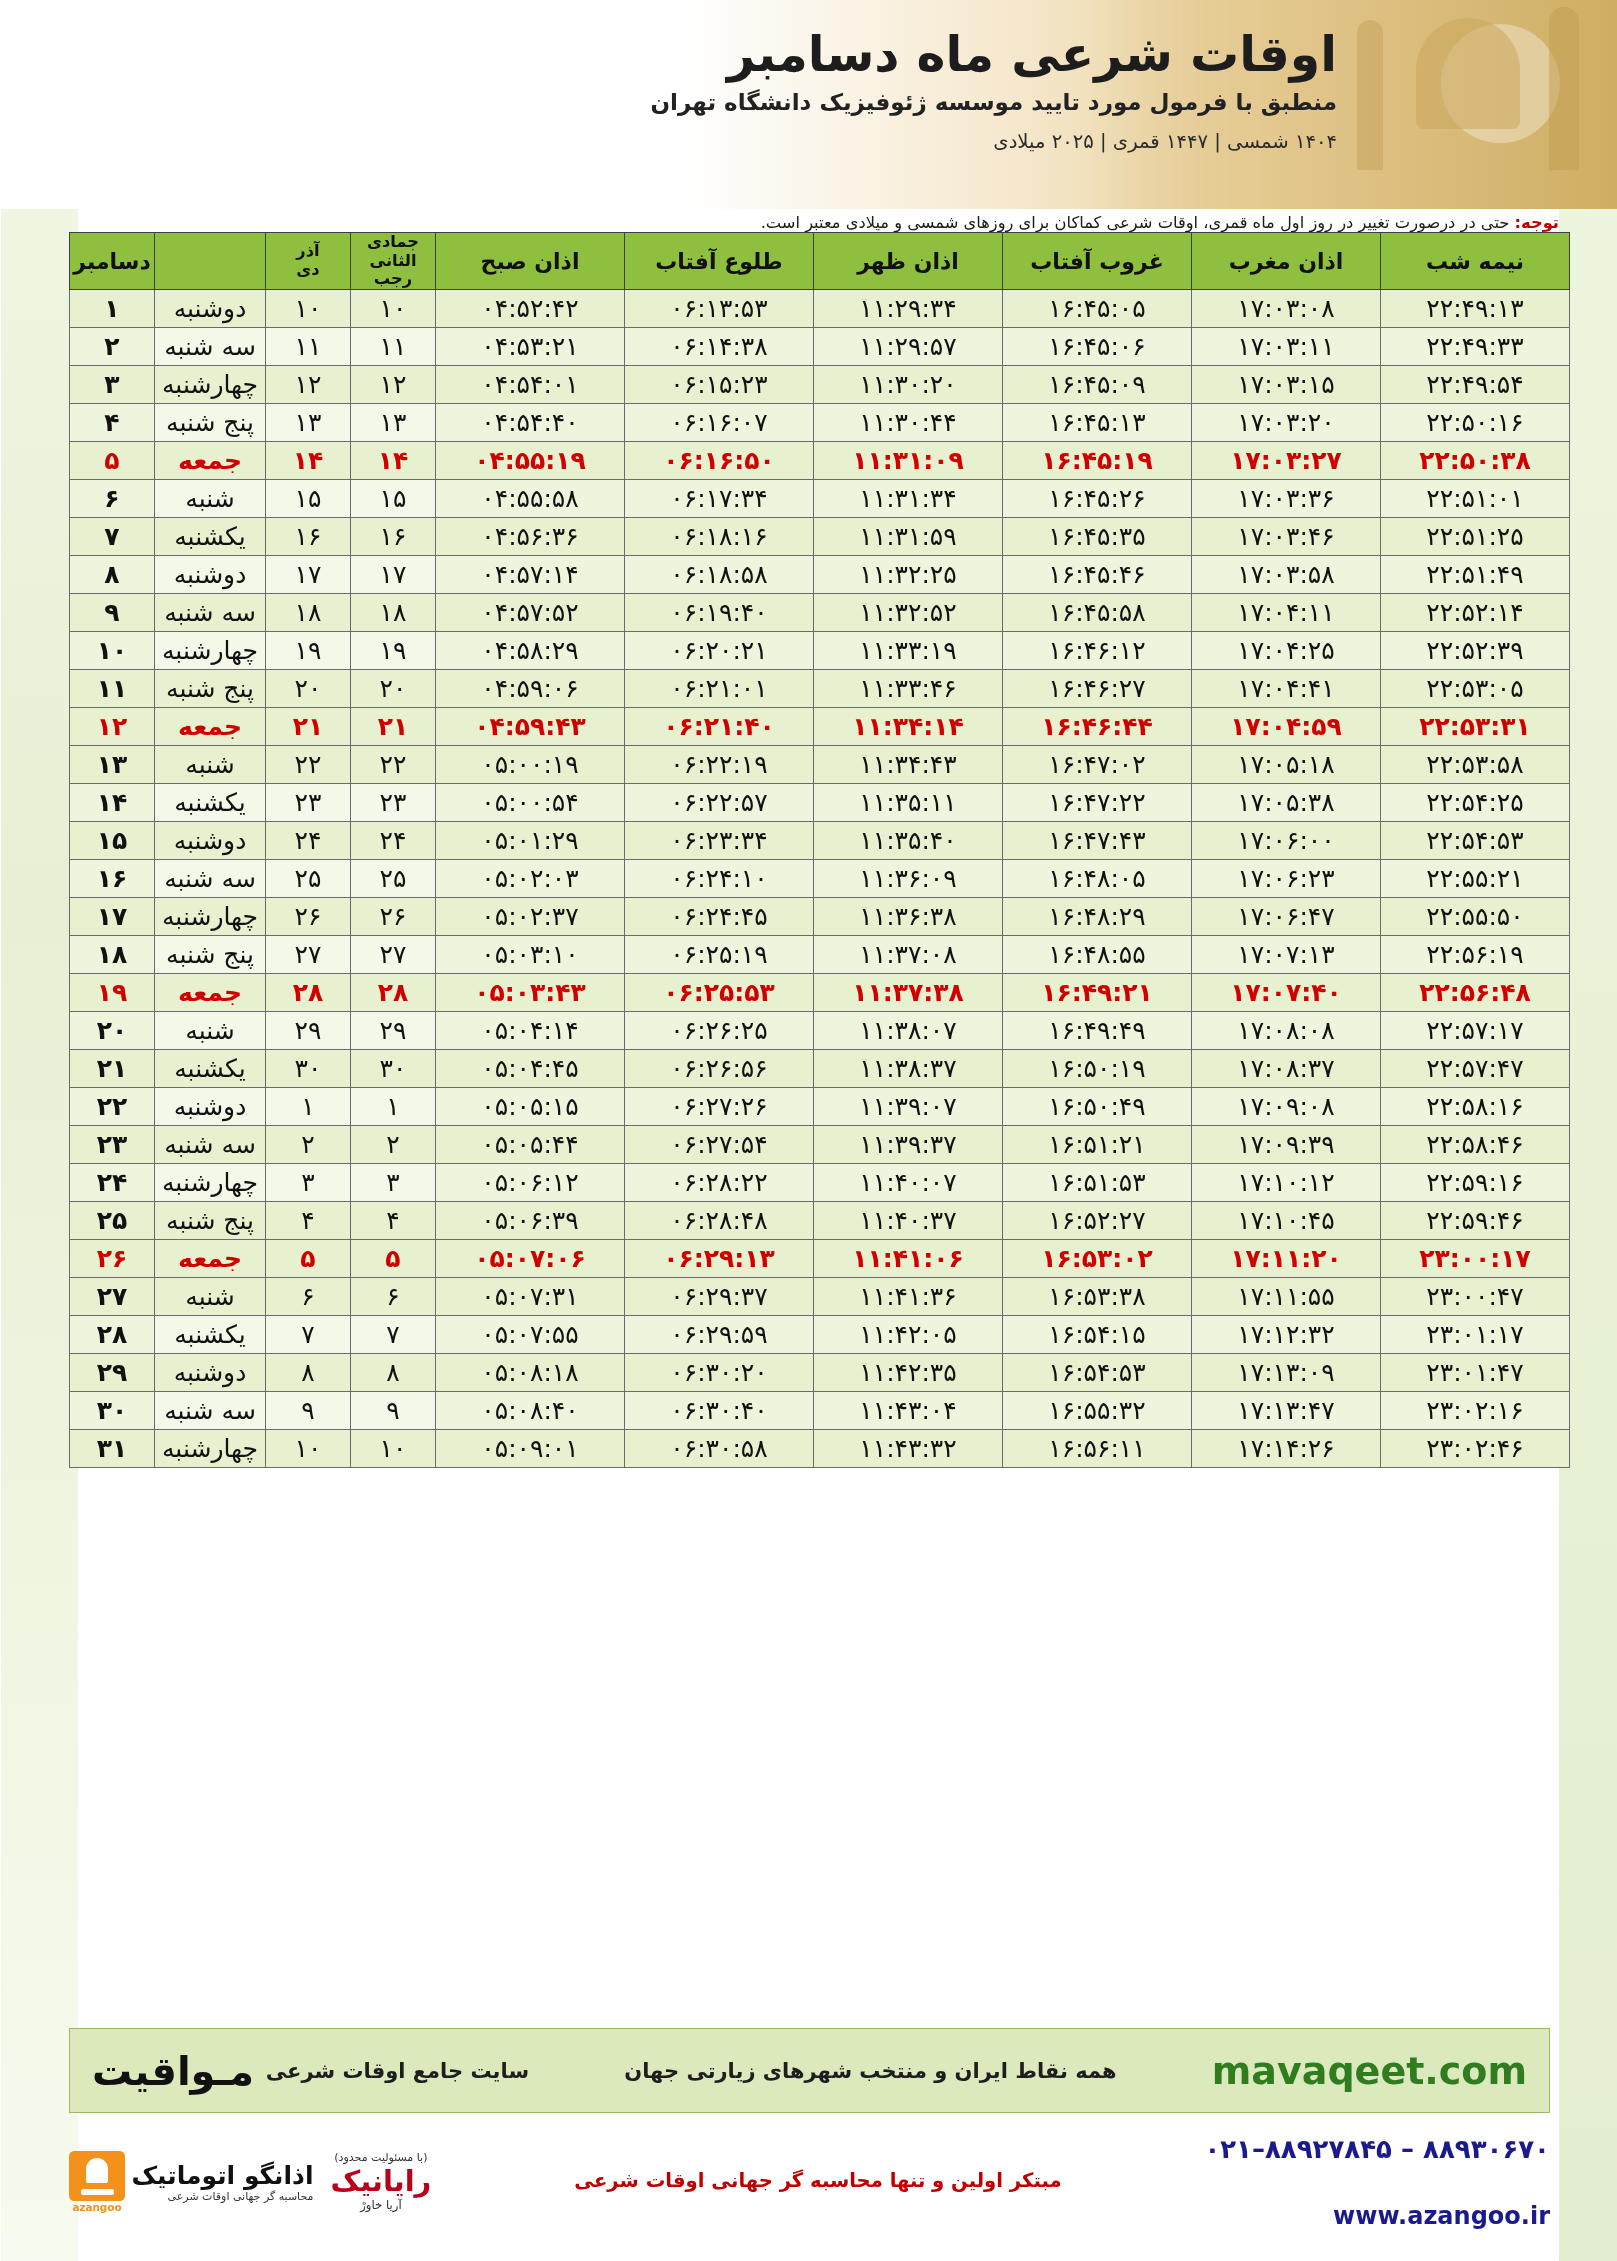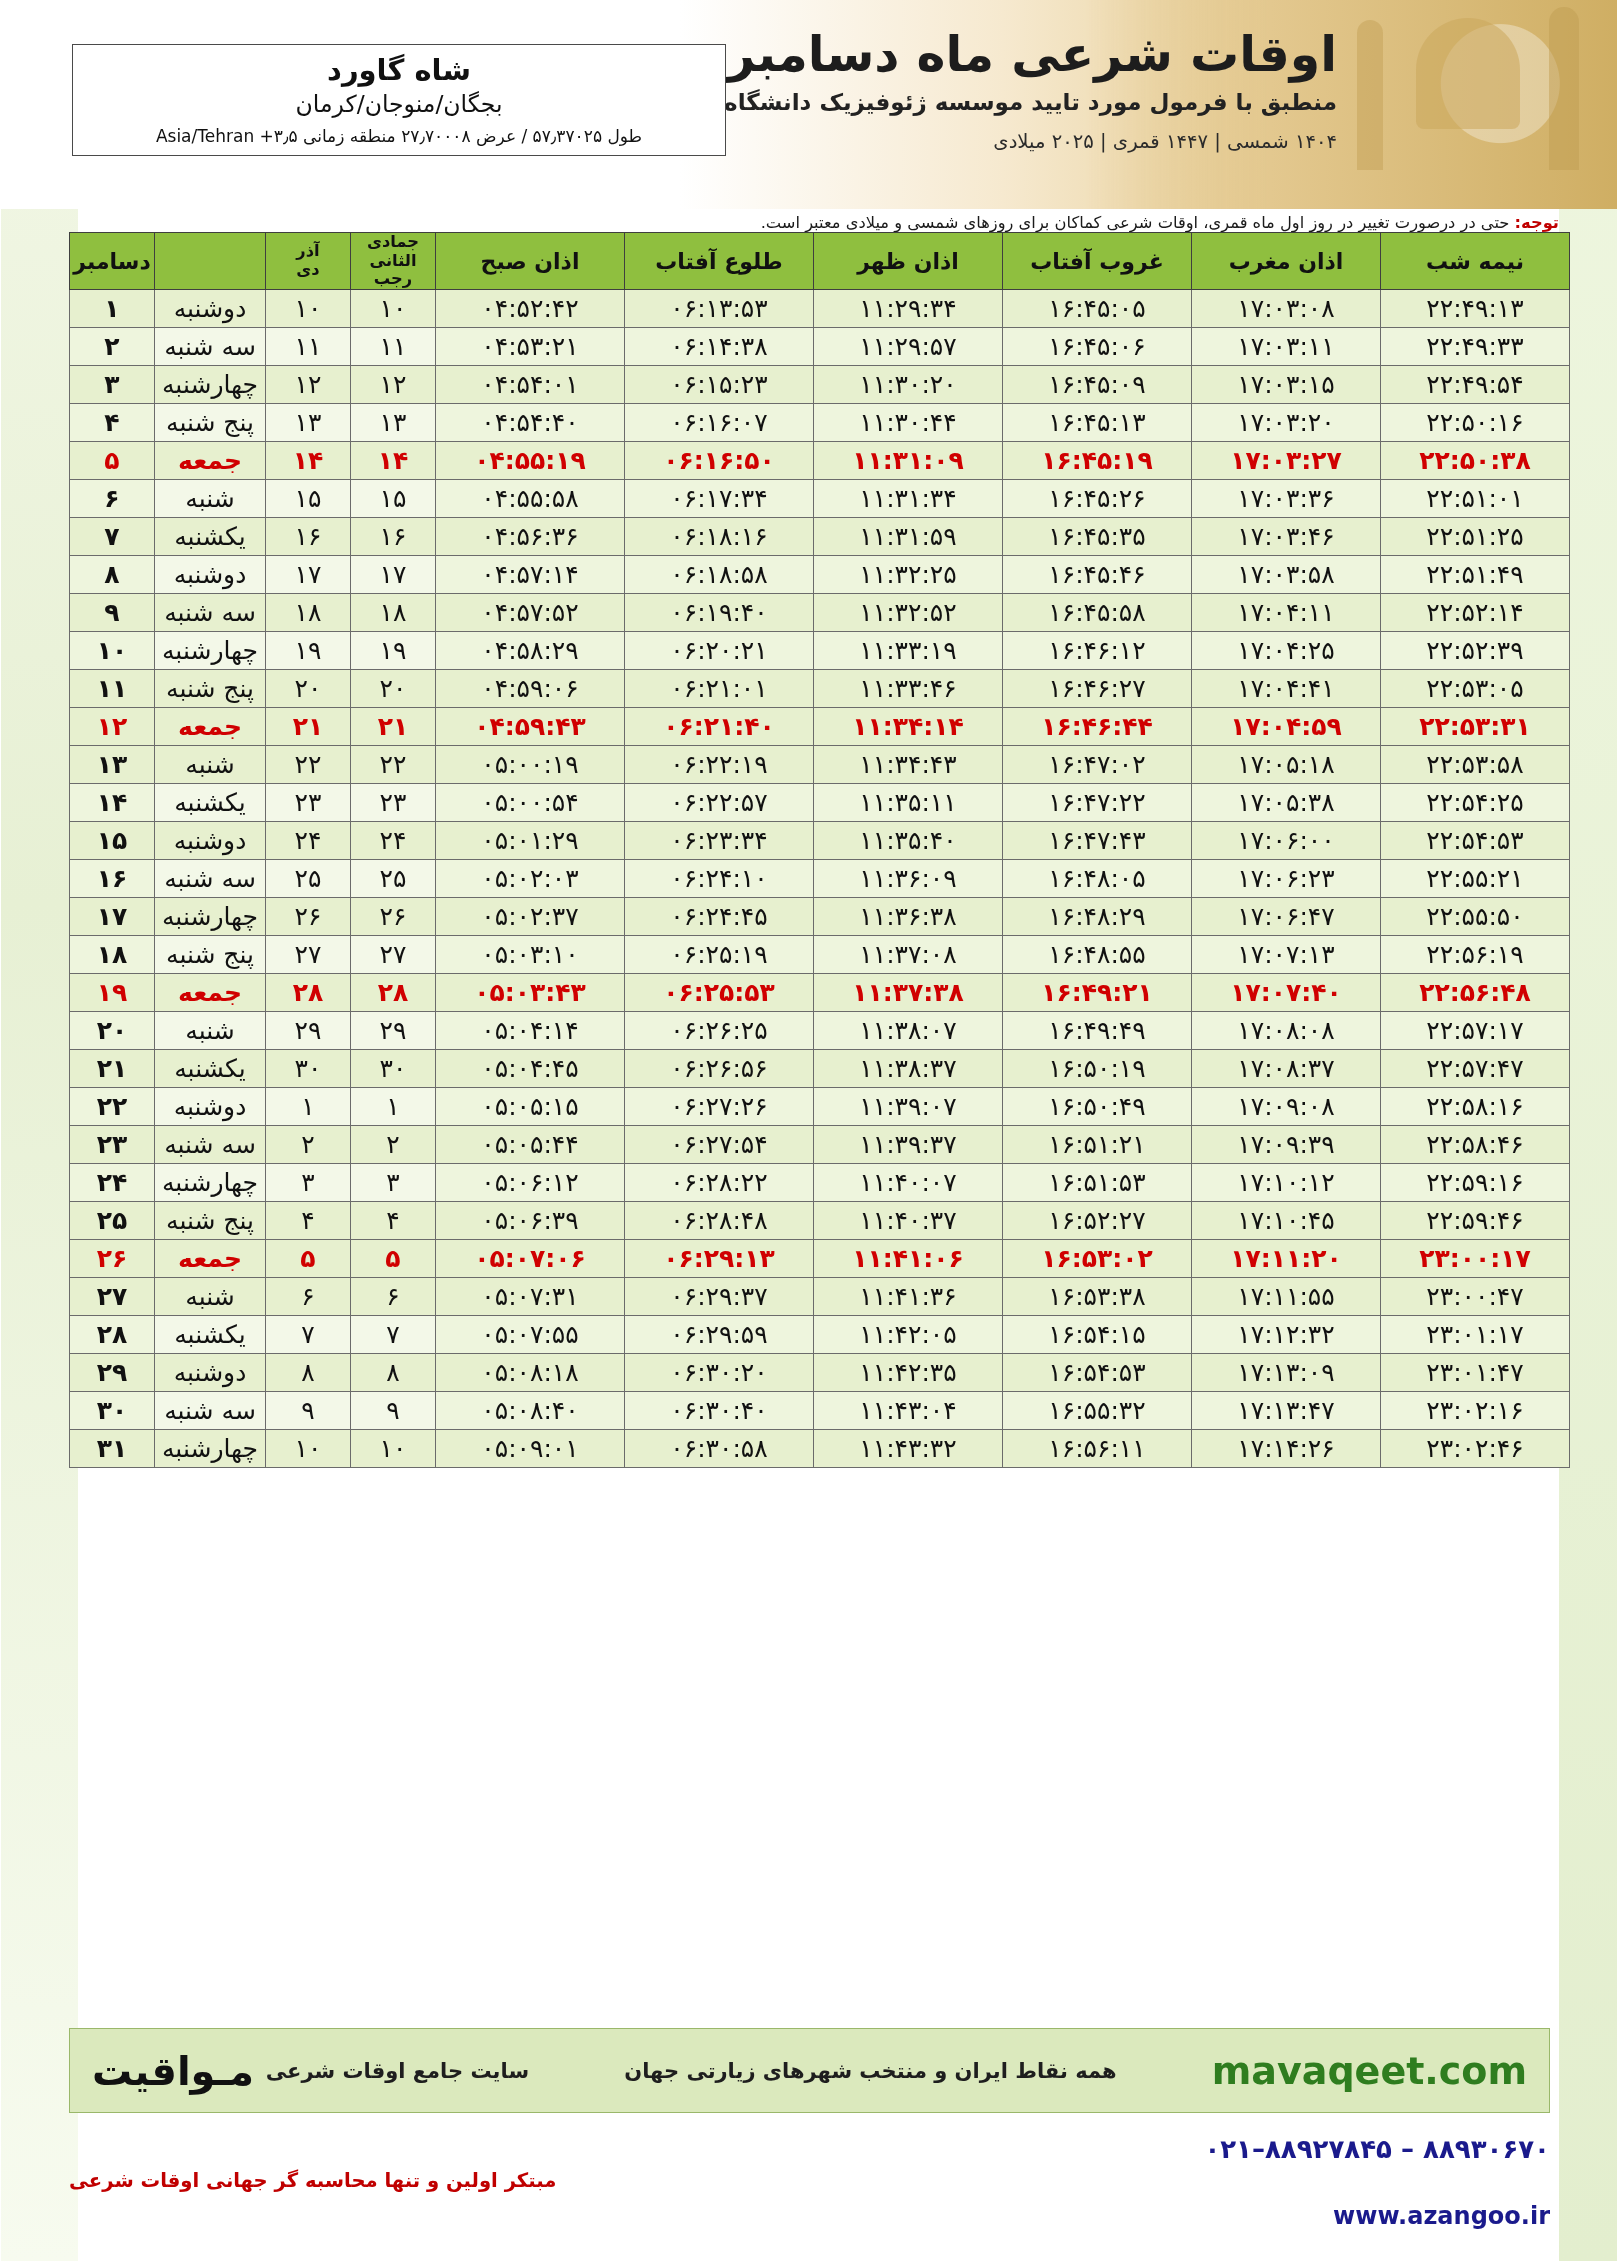--- a/index.html
+++ b/index.html
@@ -168,25 +168,20 @@
       <div class="dome"></div>
       <div class="minaret"></div>
       <div class="minaret2"></div>
     </div>
     <div class="title-block">
       <div class="title-main">اوقات شرعی ماه دسامبر</div>
       <div class="title-sub">منطبق با فرمول مورد تایید موسسه ژئوفیزیک دانشگاه تهران</div>
       <div class="title-dates">۱۴۰۴ شمسی | ۱۴۴۷ قمری | ۲۰۲۵ میلادی</div>
     </div>
 
-    <div class="city-box">
-      <div class="city-name">شاه گاورد</div>
-      <div class="city-region">بجگان/منوجان/کرمان</div>
-      <div class="city-coords">طول ۵۷٫۳۷۰۲۵ / عرض ۲۷٫۷۰۰۰۸ منطقه زمانی ۳٫۵+ Asia/Tehran</div>
-    </div>
   </div>
 
   <div class="note"><b>توجه:</b> حتی در درصورت تغییر در روز اول ماه قمری، اوقات شرعی کماکان برای روزهای شمسی و میلادی معتبر است.</div>
 
   <table class="prayer">
     <colgroup>
       <col style="width:189px">
       <col style="width:189px">
       <col style="width:189px">
       <col style="width:189px">
@@ -603,15 +598,34 @@
   </div>
 
   <div class="footer-bottom">
     <div class="phone-block">
       <div class="phone">۰۲۱–۸۸۹۲۷۸۴۵ – ۸۸۹۳۰۶۷۰</div>
       <div class="site">www.azangoo.ir</div>
     </div>
     <div class="center-text">
       <div>مبتکر اولین و تنها محاسبه گر جهانی اوقات شرعی</div>
     </div>
+    <div class="brands">
+      <div class="brand-rayanik">
+        <div class="r-top">(با مسئولیت محدود)</div>
+        <div class="r-main">رایانیک</div>
+        <div class="r-sub">آریا خاورْ</div>
+      </div>
+      <div class="brand-azangoo">
+        <div class="a-text">
+          <div class="a-main">اذانگو اتوماتیک</div>
+          <div class="a-sub">محاسبه گر جهانی اوقات شرعی</div>
+        </div>
+        <div>
+          <div class="azangoo-icon">
+              <div class="cap"></div>
+            </div>
+          <div class="azangoo-word">azangoo</div>
+        </div>
+      </div>
+    </div>
   </div>
 </div>
 
 
 </body></html>

